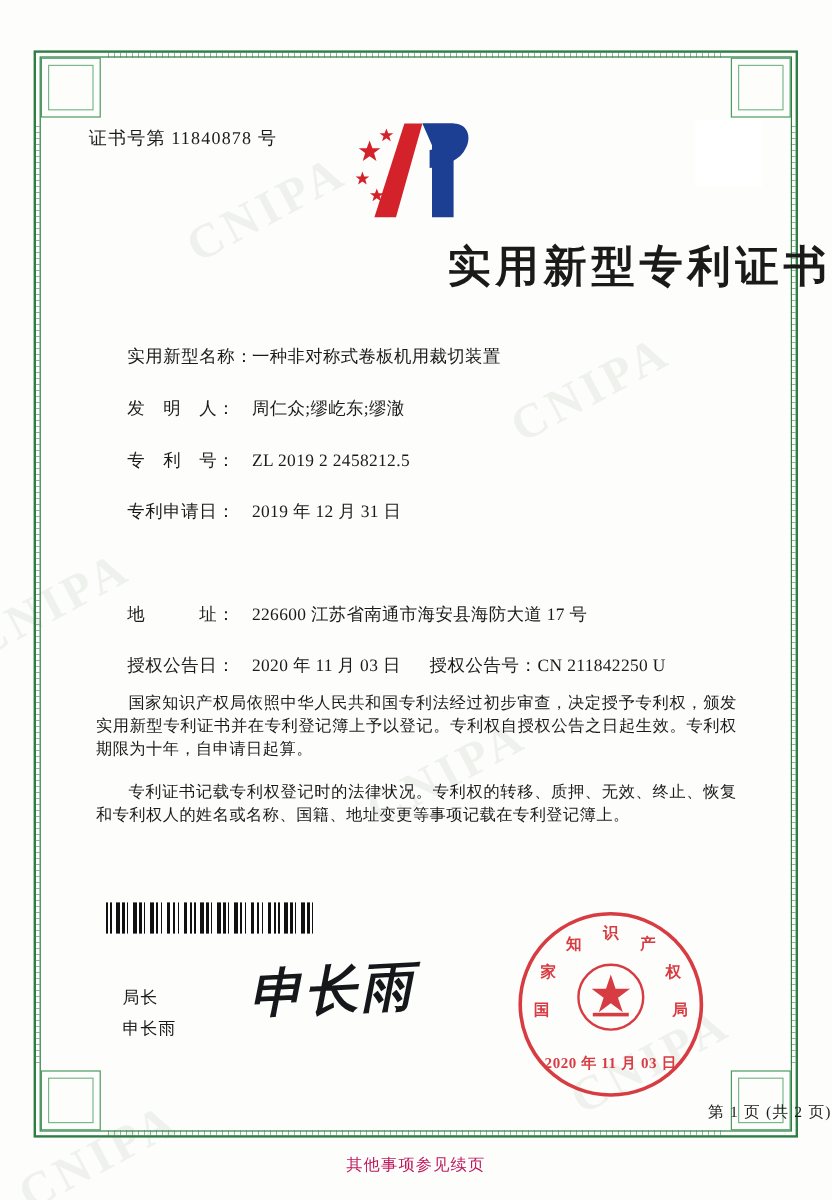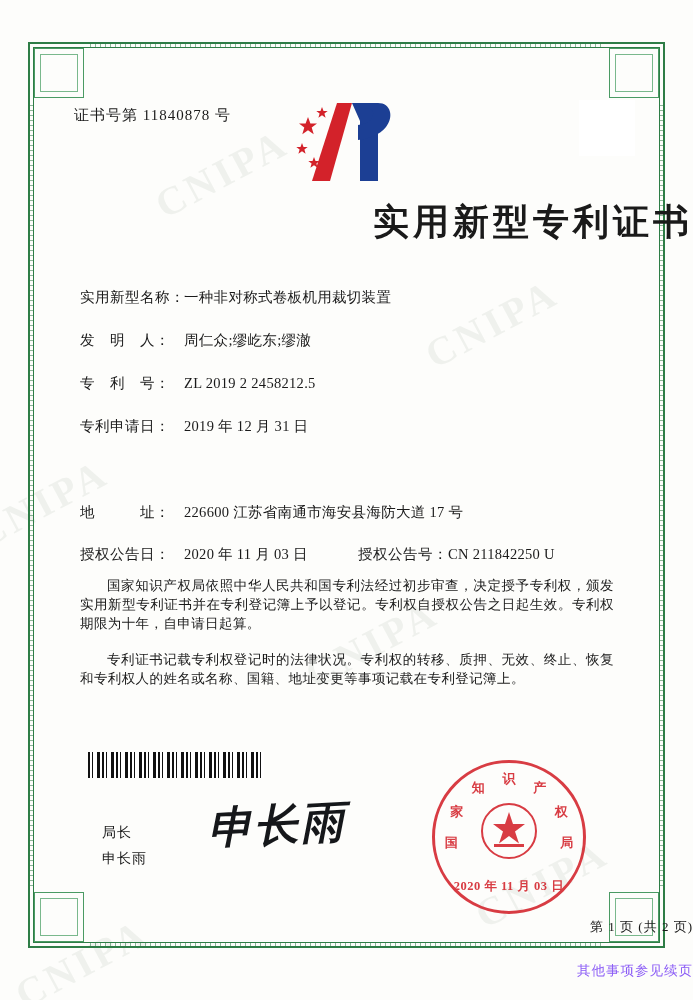--- a/index.html
+++ b/index.html
@@ -147,21 +147,21 @@
     white-space: nowrap;
   }
   .flabel {
     display: inline-block;
     letter-spacing: 0.5px;
   }
   .fval {
     display: inline-block;
     letter-spacing: 0.3px;
   }
-  .w-name  { width: 104px; }
+  .w-name  { width: 104px; margin-left: 26px; }
 
   #f-name   { top: 288px; }
   #f-inv    { top: 331px; }
   #f-patno  { top: 374px; }
   #f-appdate{ top: 417px; }
   #f-owner  { top: 460px; }
   #f-addr   { top: 503px; }
   #f-pubdate{ top: 545px; }
   #f-pubno  { position:absolute; left: 358px; top: 545px; font-size: 14.5px; white-space: nowrap; }
 
@@ -260,24 +260,24 @@
   #page-num {
     position: absolute;
     left: 0; right: 0; top: 918px;
     text-align: right;
     font-size: 13px;
     letter-spacing: 1px;
   }
   #footer-note {
     position: absolute;
     left: 0; right: 0; top: 962px;
-    text-align: right;
+    text-align: center;
     font-size: 13.5px;
     letter-spacing: 1px;
-    color: #8b5cf6;
+    color: #be185d;
   }
 </style>
 </head>
 <body>
 
 <div id="page">
 
   <div class="wm wm1">CNIPA</div>
   <div class="wm wm2">CNIPA</div>
   <div class="wm wm3">CNIPA</div>

